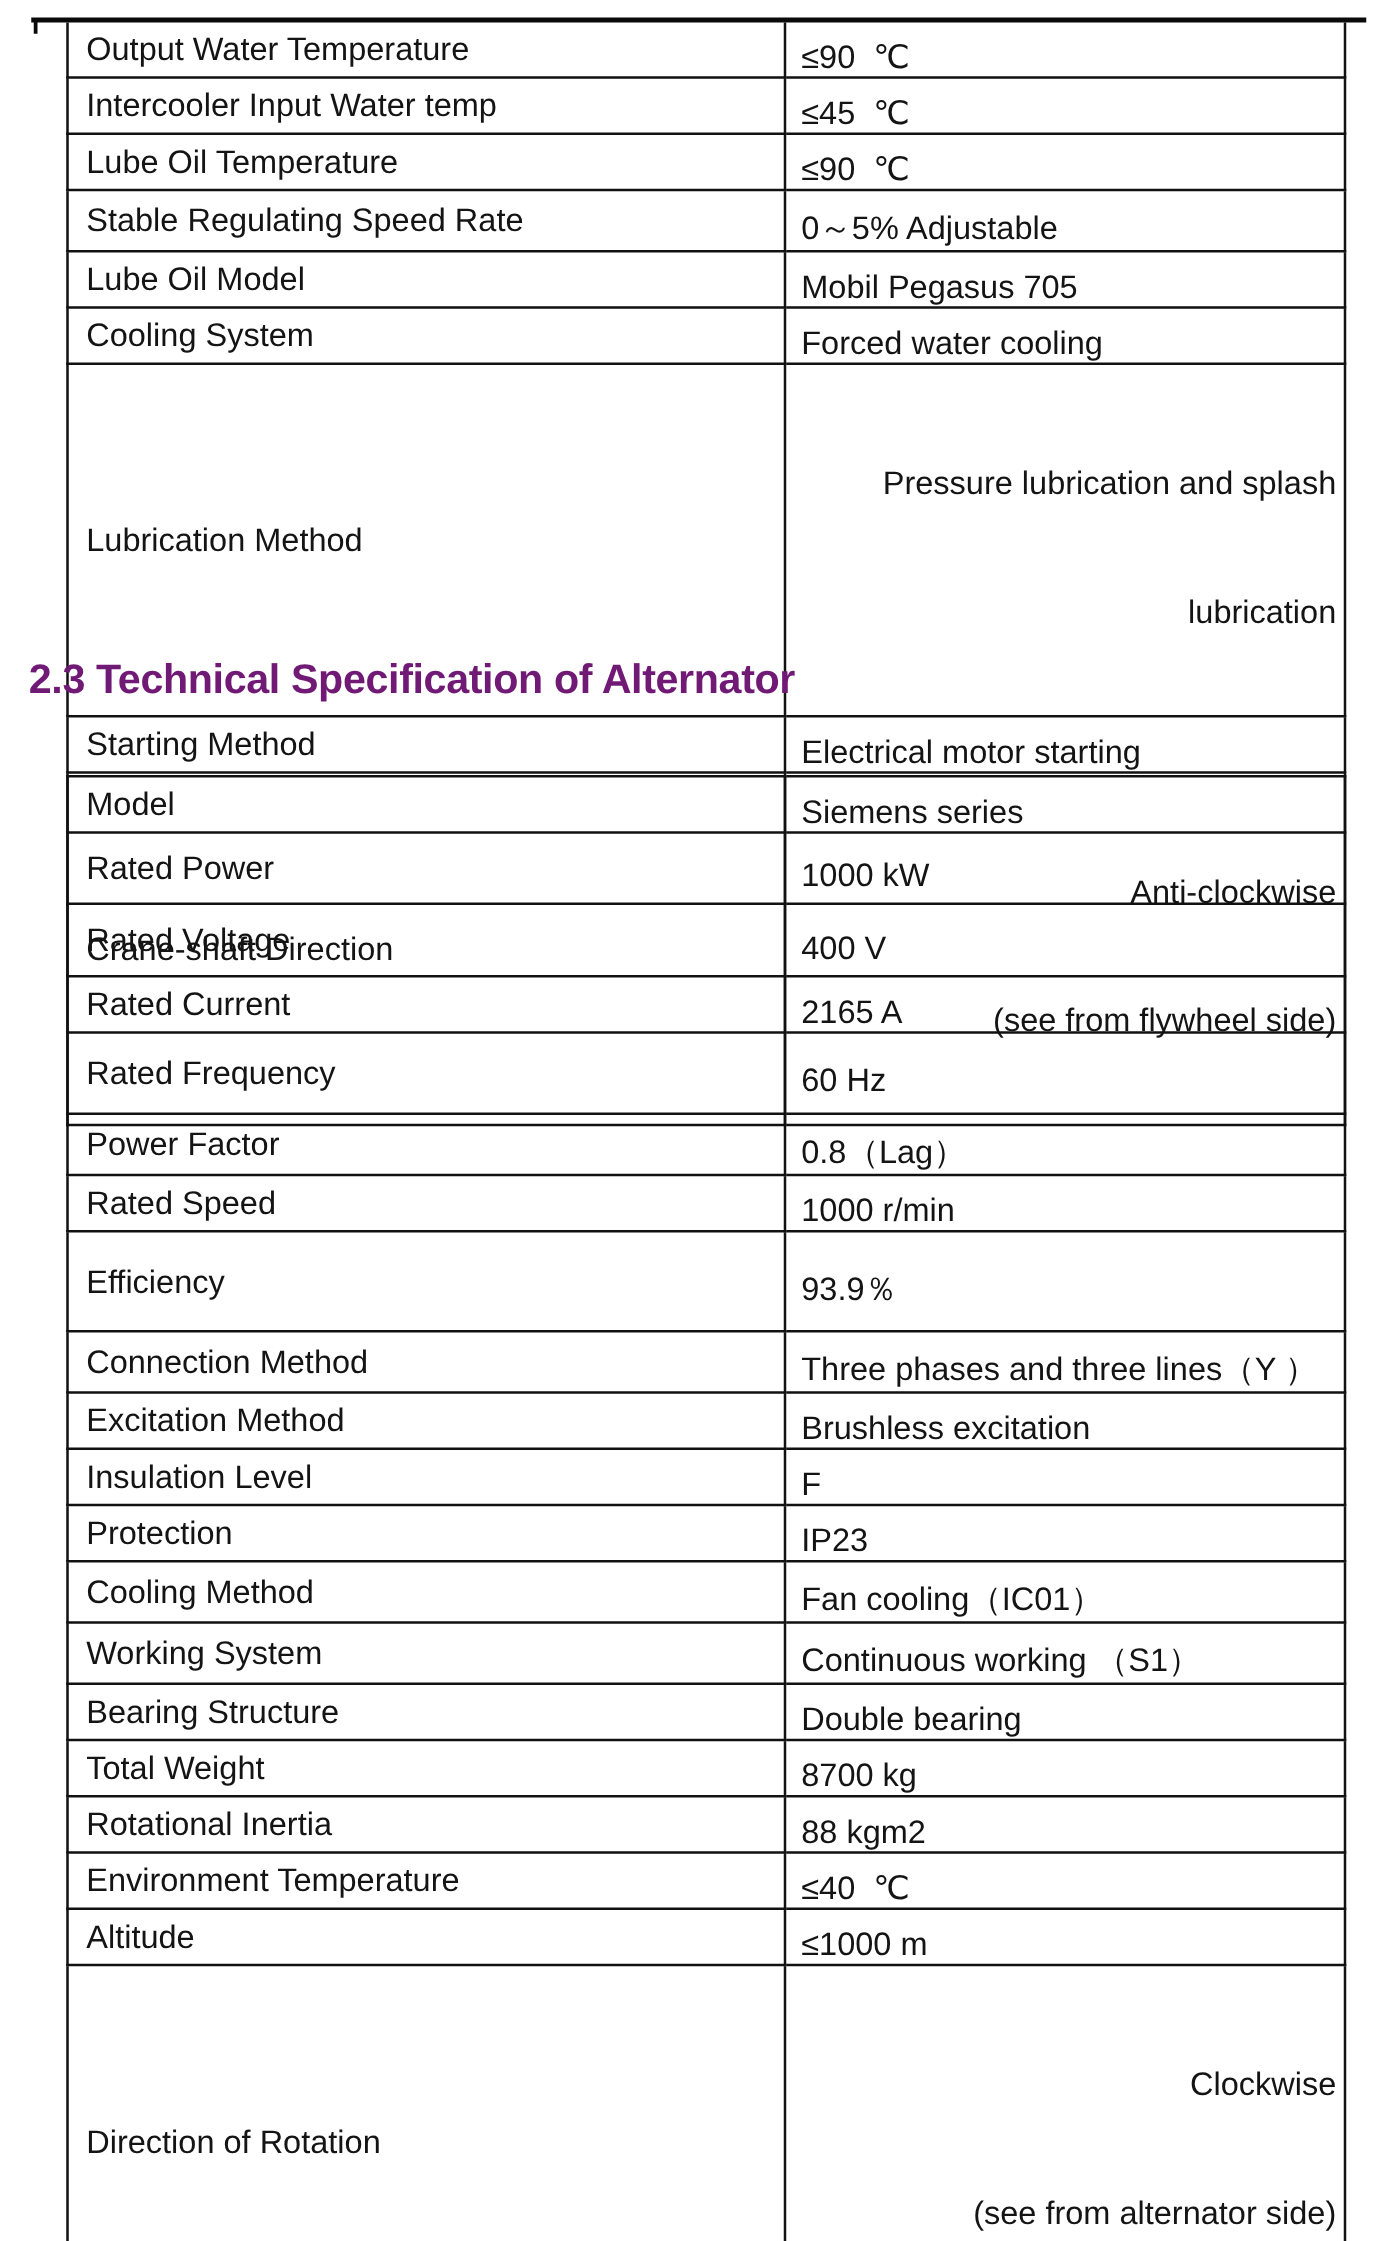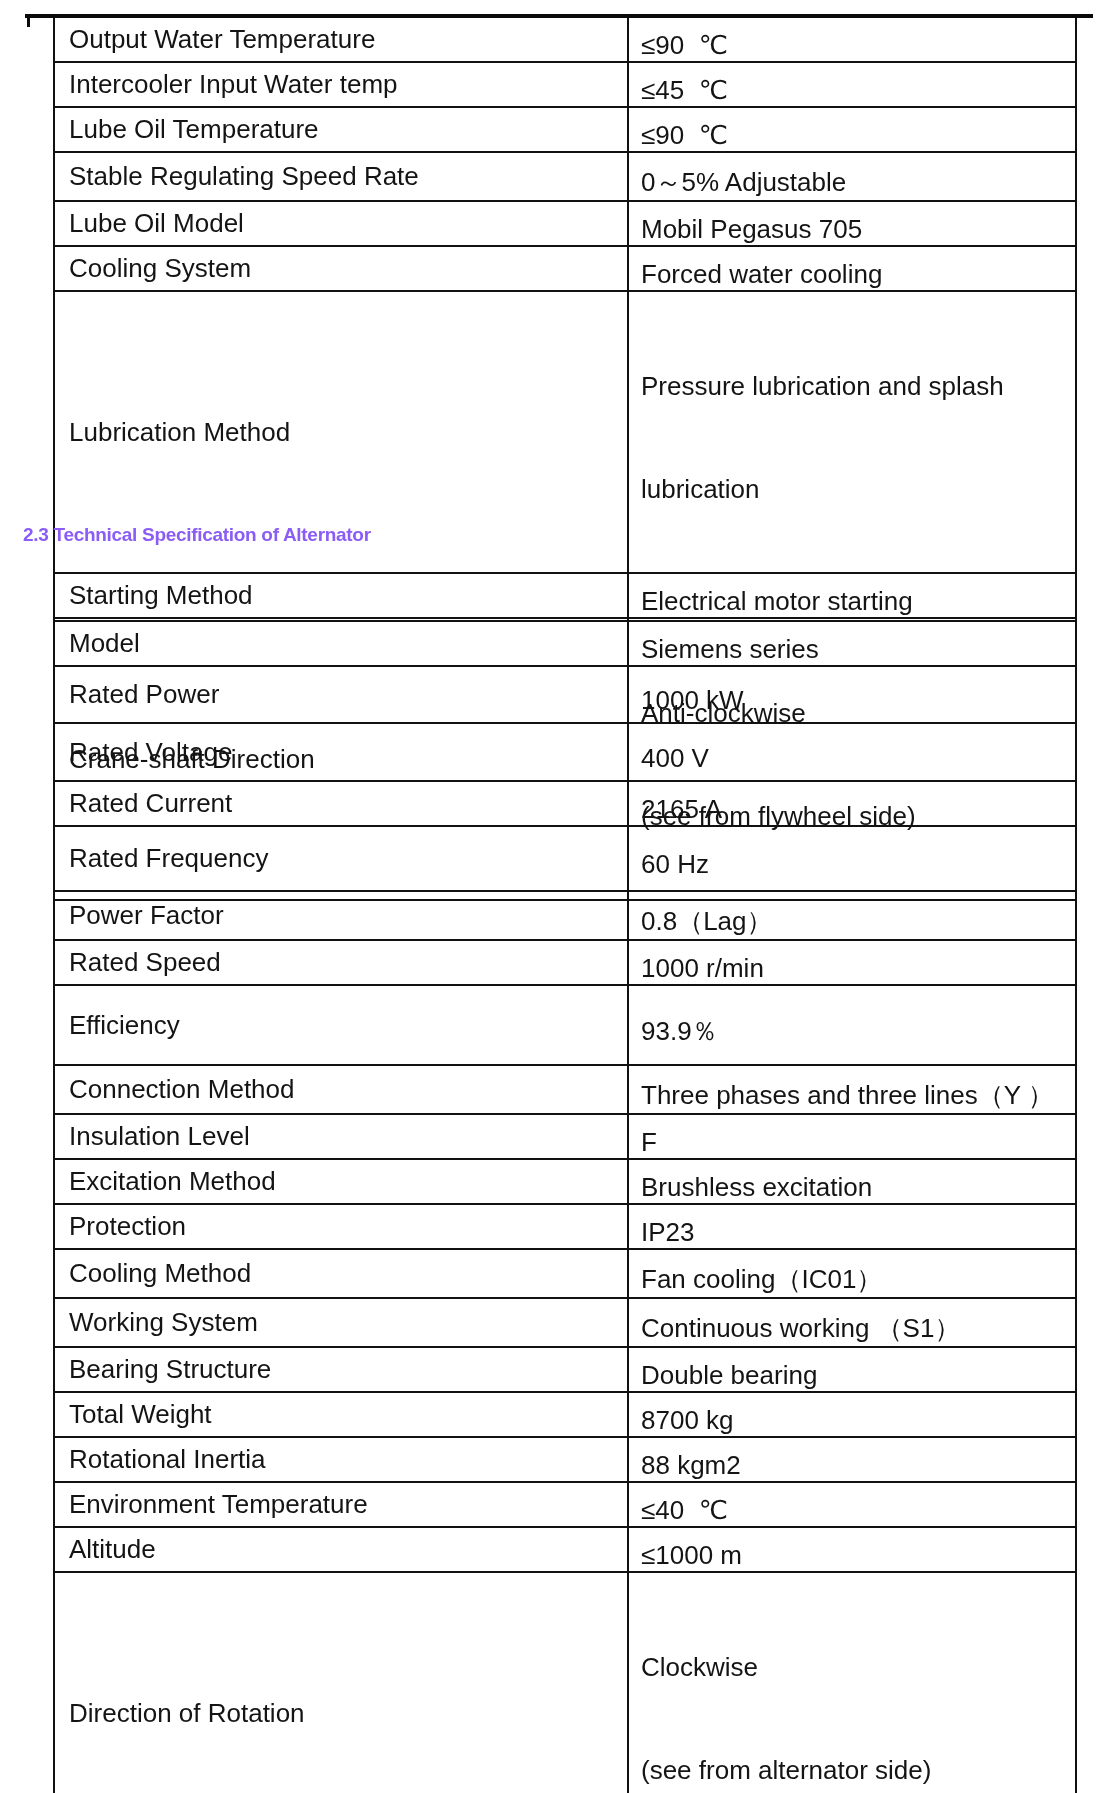--- a/index.html
+++ b/index.html
@@ -27,25 +27,25 @@
     border:2px solid #111;
     vertical-align:middle;
     white-space:pre-wrap;
     overflow:hidden;
   }
   table.spec td.label{padding:0 6px 0 14px;}
   table.spec td.value{padding:12px 6px 0 12px;}
   table#engine-table{top:18px;}
   table#engine-table tr:first-child td{border-top:none;}
   table#alternator-table{top:620px;}
-  td .line{line-height:41px;}
+  td .line{line-height:41px;text-align:right;}
   .heading{
     position:absolute;left:23px;top:524px;
-    font-size:19px;font-weight:bold;letter-spacing:-0.3px;
-    color:#8b5cf6;
+    font-size:33px;font-weight:bold;letter-spacing:-0.3px;
+    color:#701a75;
     white-space:nowrap;
   }
   .footer{
     position:absolute;left:25px;top:1712px;
     font-size:21px;line-height:42px;
     color:#141414;
     white-space:pre-wrap;
   }
 </style>
 </head>
@@ -142,27 +142,27 @@
     <td class="value">1000 r/min</td>
   </tr>
   <tr style="height:80px">
     <td class="label">Efficiency</td>
     <td class="value">93.9％</td>
   </tr>
   <tr style="height:40px">
     <td class="label">Connection Method</td>
     <td class="value">Three phases and three lines（Y ）</td>
   </tr>
+  <tr style="height:42px">
+    <td class="label">Excitation Method</td>
+    <td class="value">Brushless excitation</td>
+  </tr>
   <tr style="height:41px">
     <td class="label">Insulation Level</td>
     <td class="value">F</td>
-  </tr>
-  <tr style="height:42px">
-    <td class="label">Excitation Method</td>
-    <td class="value">Brushless excitation</td>
   </tr>
   <tr style="height:40px">
     <td class="label">Protection</td>
     <td class="value">IP23</td>
   </tr>
   <tr style="height:42px">
     <td class="label">Cooling Method</td>
     <td class="value">Fan cooling（IC01）</td>
   </tr>
   <tr style="height:45px">

